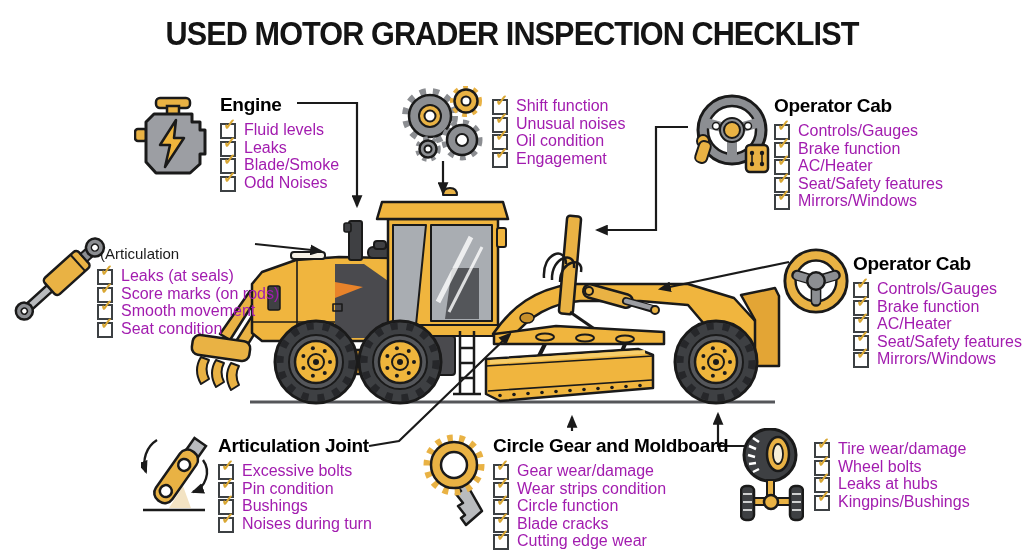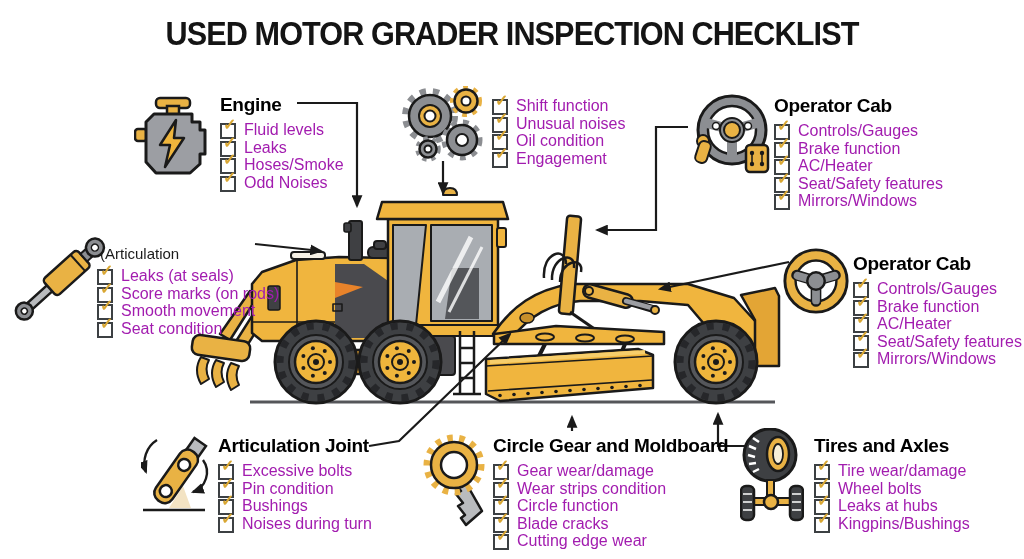--- a/index.html
+++ b/index.html
@@ -186,21 +186,21 @@
     <div class="row">
       <span class="cb">
           <span class="ck">✓</span>
         </span>
       <span class="lbl">Leaks</span>
       </div>
     <div class="row">
       <span class="cb">
           <span class="ck">✓</span>
         </span>
-      <span class="lbl">Hoses/Smoke</span>
+      <span class="lbl">Blade/Smoke</span>
       </div>
     <div class="row">
       <span class="cb">
           <span class="ck">✓</span>
         </span>
       <span class="lbl">Odd Noises</span>
       </div>
   </div>
 </div>
 <div class="iconbox" style="left:134px;top:92px">
@@ -485,21 +485,20 @@
 <div class="iconbox" style="left:420px;top:434px">
   <svg width="80" height="95" viewBox="0 0 80 95">
     <path d="M 34,48 l 7,9 -5,3 7,9 -5,3 7,9 -4,3 5,7 16,-14 L 42,42 Z" fill="#b9bbbe" stroke="#1a1a1a" stroke-width="2.5" stroke-linejoin="round"></path>
     <circle cx="34" cy="31" r="27" fill="none" stroke="#e9b244" stroke-width="7" stroke-dasharray="5.5 6.5"></circle>
     <circle cx="34" cy="31" r="23" fill="#e9b244" stroke="#1a1a1a" stroke-width="2.5"></circle>
     <circle cx="34" cy="31" r="13" fill="#fff" stroke="#1a1a1a" stroke-width="2.5"></circle>
   </svg>
 </div>
 
 <div class="panel" style="left:814px;top:435px">
-  <div class="ptitle">Tires and Axles</div>
   <div class="rows">
     <div class="row">
       <span class="cb">
           <span class="ck">✓</span>
         </span>
       <span class="lbl">Tire wear/damage</span>
       </div>
     <div class="row">
       <span class="cb">
           <span class="ck">✓</span>

